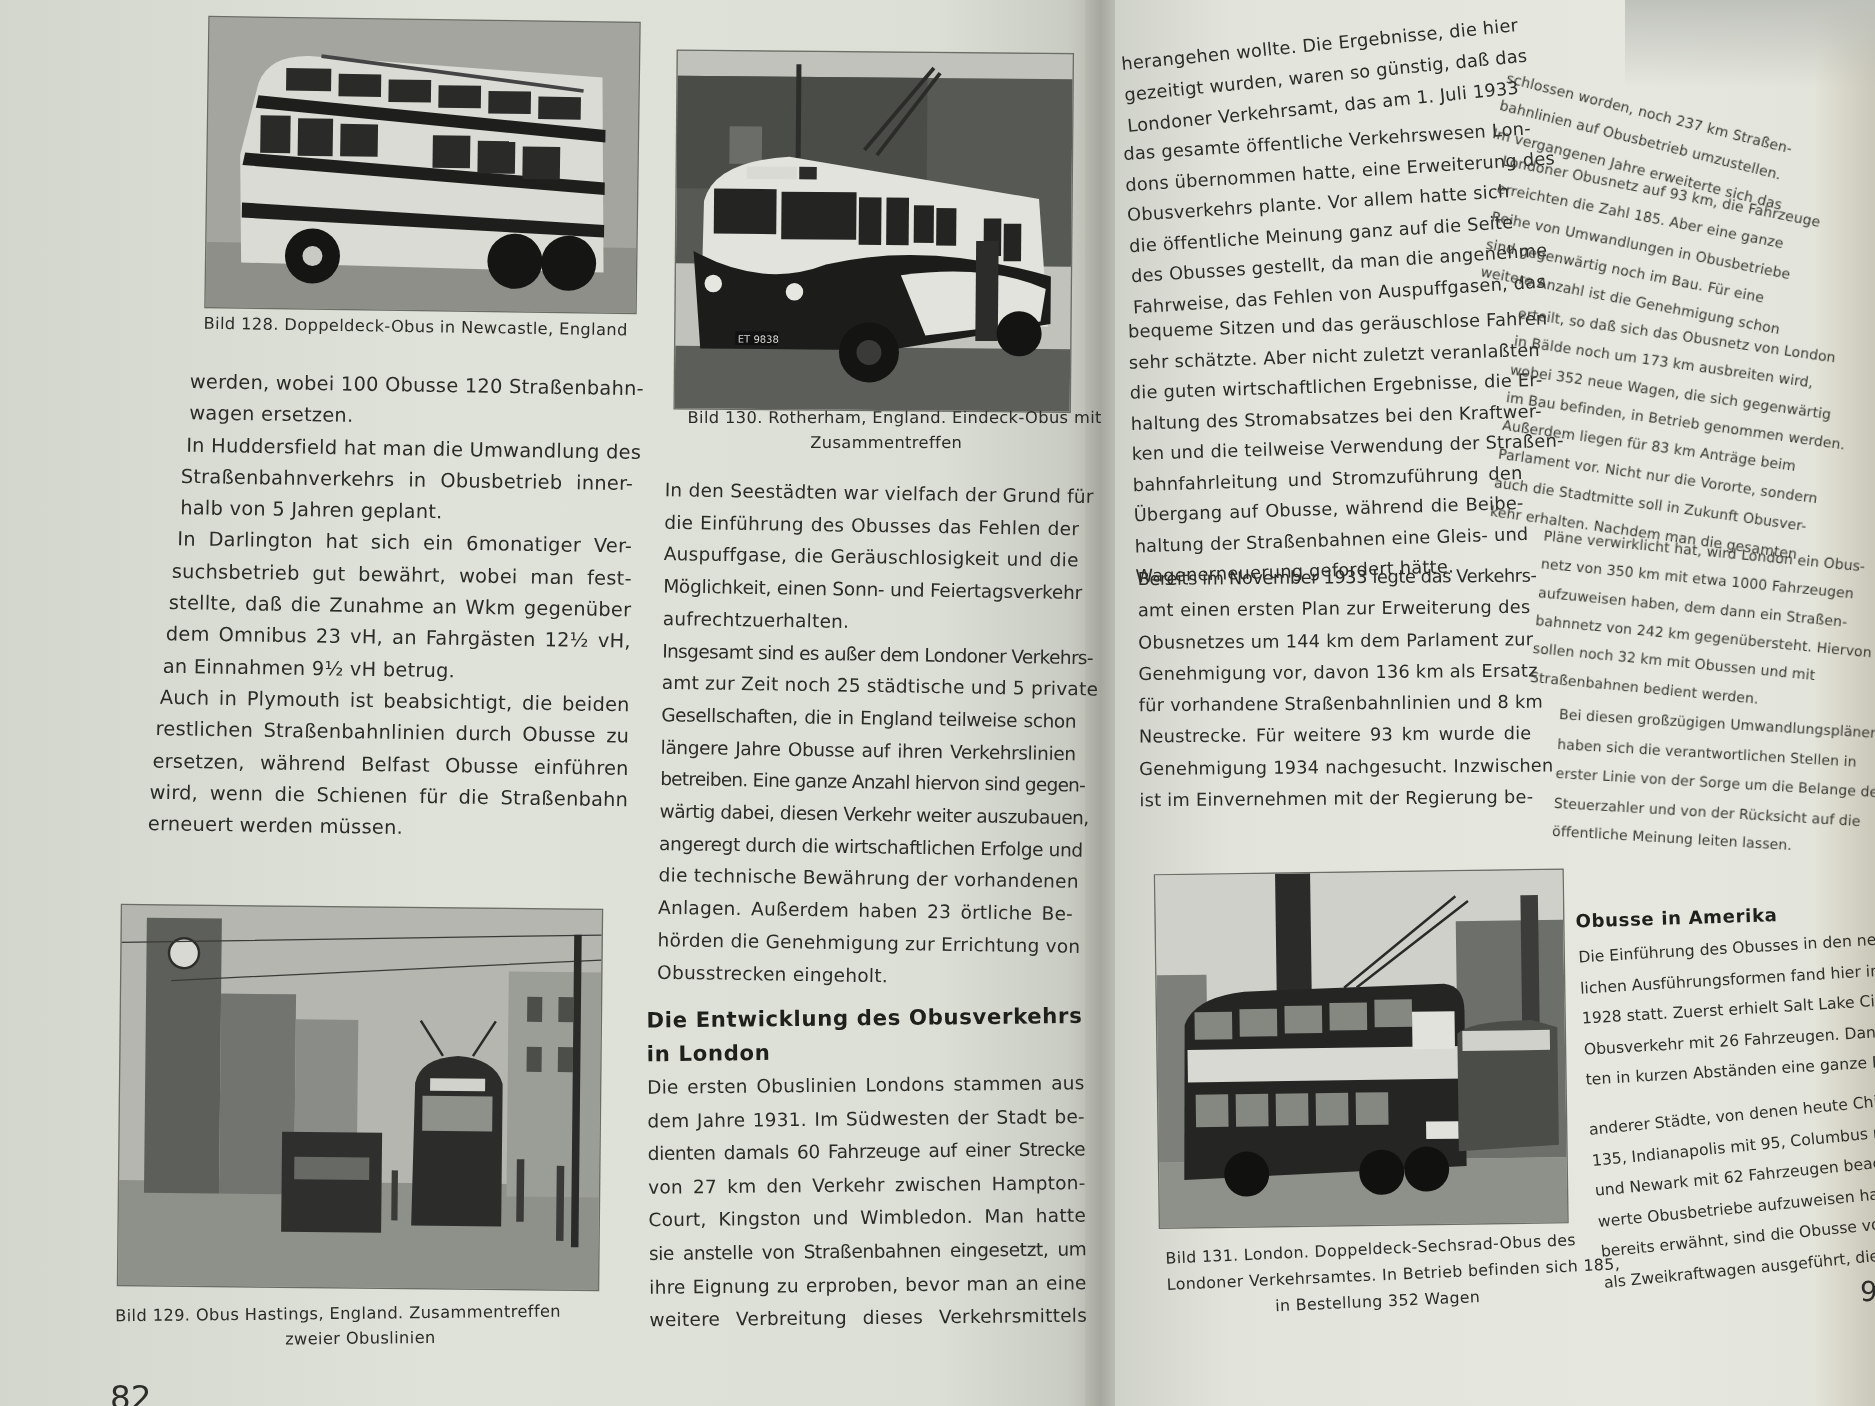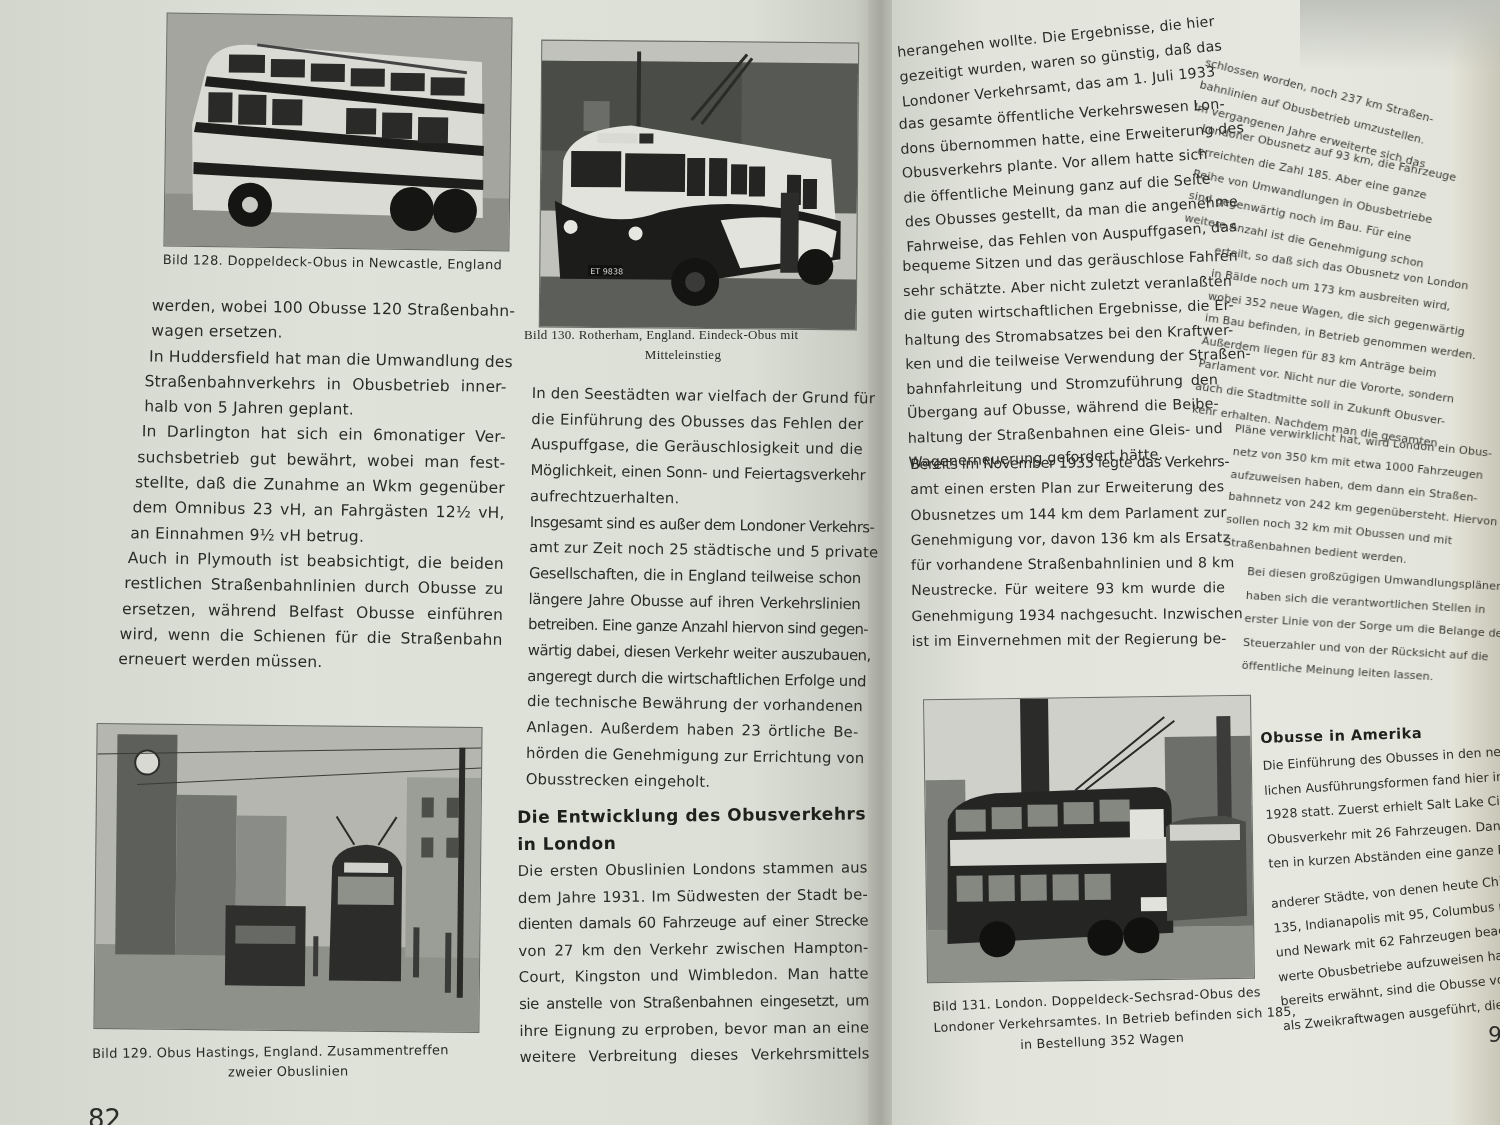--- a/index.html
+++ b/index.html
@@ -134,23 +134,23 @@
       <circle cx="155" cy="240" r="24" fill="#141513"></circle>
         <circle cx="155" cy="240" r="10" fill="#3a3b38"></circle>
       <circle cx="275" cy="224" r="18" fill="#141513"></circle>
       <rect x="48" y="224" width="34" height="11" fill="#101110"></rect>
       <text x="50" y="233" font-size="8" fill="#d8d9d3" font-family="DejaVu Sans, sans-serif">ET 9838</text>
       <rect x="56" y="92" width="40" height="10" fill="#d9dad4"></rect>
         <rect x="98" y="92" width="14" height="10" fill="#2b2c29"></rect>
     </svg>
   </div>
 
-  <div class="caption" style="left:524px; top:325px; width:318px;font-family:Liberation Serif, serif;">
+  <div class="caption" style="left:550px; top:325px; width:318px;">
     <span class="line" style="display:block; white-space:nowrap;">Bild 130. Rotherham, England.   Eindeck-Obus mit</span>
-    <span class="center">Mitteleinstieg</span>
+    <span class="center">Zusammentreffen</span>
   </div>
 
   <div class="col skew-l" style="left:124px; top:293px; width:384px; line-height:25.3px;">
     <span class="line" style="padding-left:28px;">werden, wobei 100 Obusse 120 Straßenbahn-</span>
     <span class="line last" style="padding-left:28px;">wagen ersetzen.</span>
     <span class="line" style="padding-left:26px;">In Huddersfield hat man die Umwandlung des</span>
     <span class="line" style="padding-left:22px;">Straßenbahnverkehrs in Obusbetrieb inner-</span>
     <span class="line last" style="padding-left:22px;">halb von 5 Jahren geplant.</span>
     <span class="line" style="padding-left:20px;">In Darlington hat sich ein 6monatiger Ver-</span>
     <span class="line" style="padding-left:16px;">suchsbetrieb gut bewährt, wobei man fest-</span>

